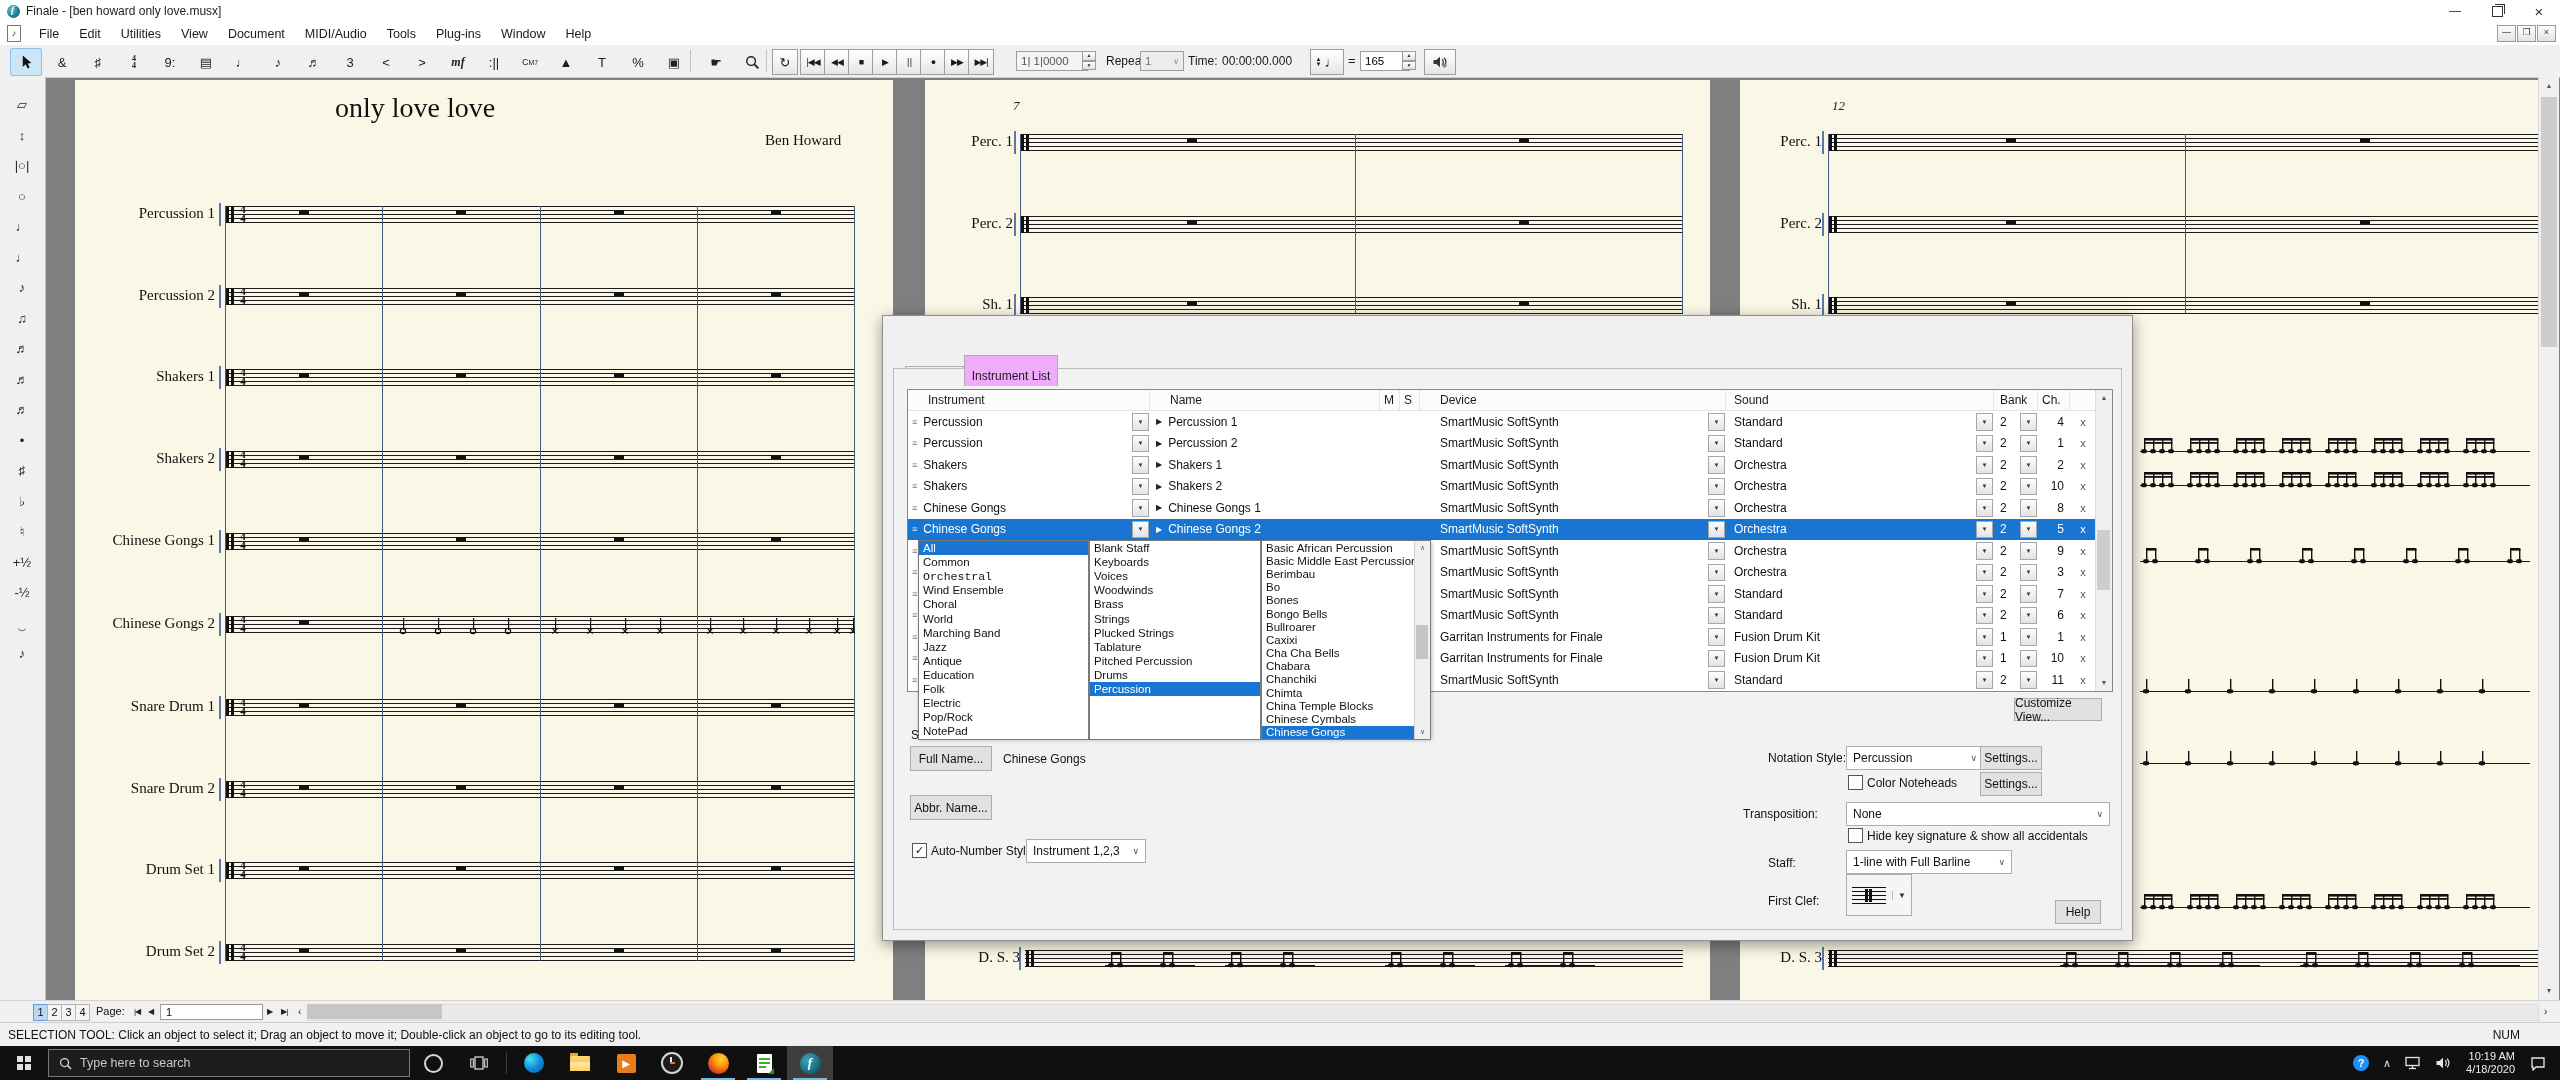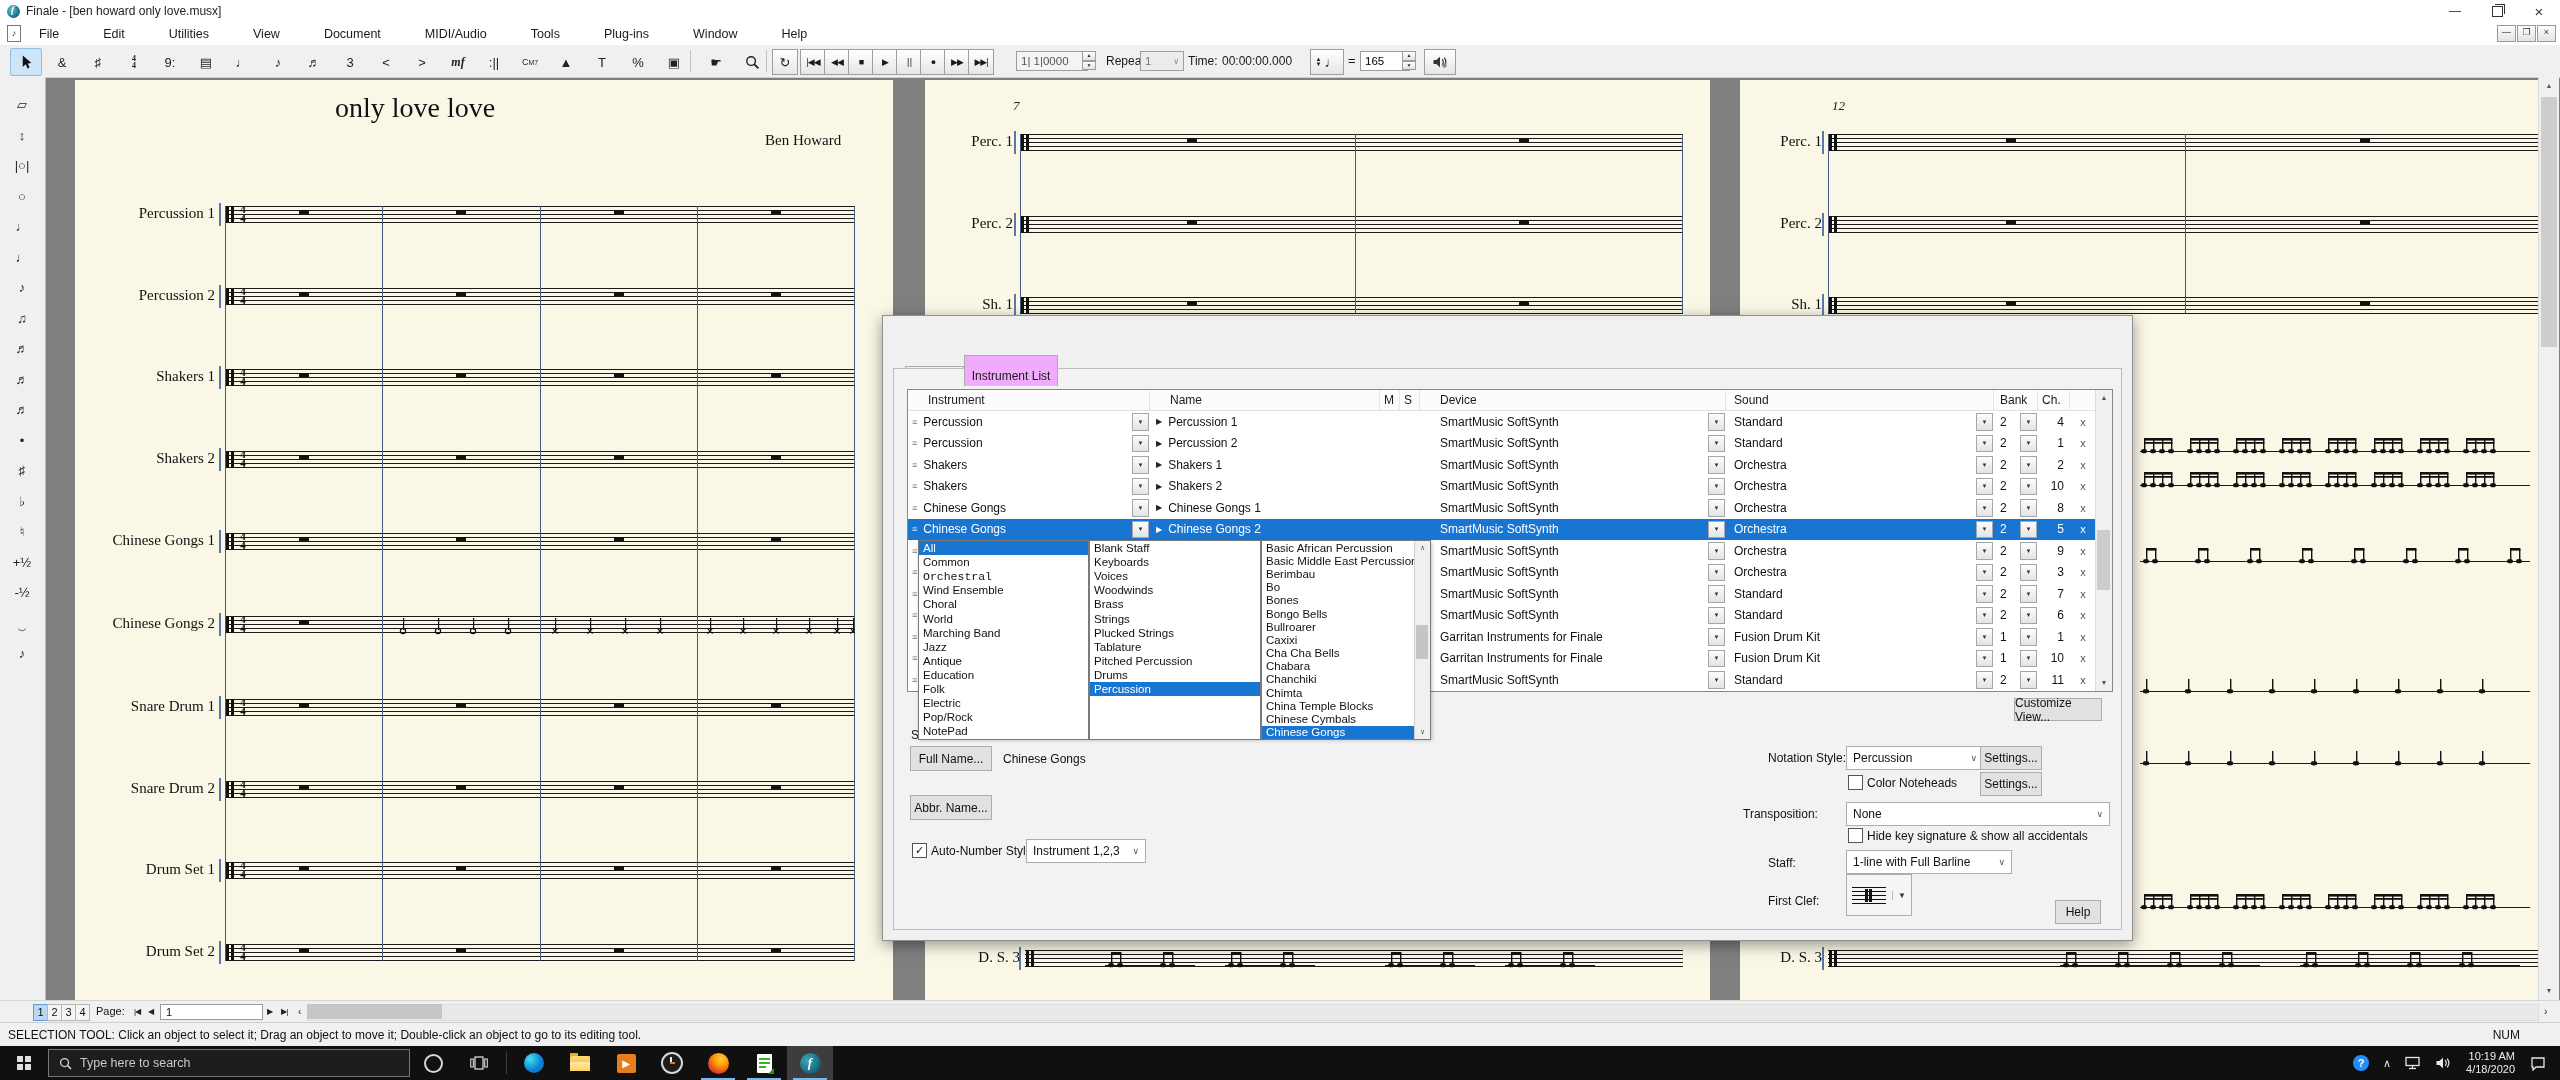--- a/index.html
+++ b/index.html
@@ -112,21 +112,21 @@
       <span class="wbtn">—</span>
       <span class="wbtn">
           <span class="restore-glyph"></span>
         </span>
       <span class="wbtn" style="font-size:15px;">×</span>
     </div>
   </div>
 
   <div class="abs menubar">
     <span class="doc-icon">♪</span>
-    <span id="menu-items" style="display: flex; height: 100%; gap: 24px;">
+    <span id="menu-items" style="display: flex; height: 100%;">
         <span class="menu-item">File</span>
         <span class="menu-item">Edit</span>
         <span class="menu-item">Utilities</span>
         <span class="menu-item">View</span>
         <span class="menu-item">Document</span>
         <span class="menu-item">MIDI/Audio</span>
         <span class="menu-item">Tools</span>
         <span class="menu-item">Plug-ins</span>
         <span class="menu-item">Window</span>
         <span class="menu-item">Help</span>

